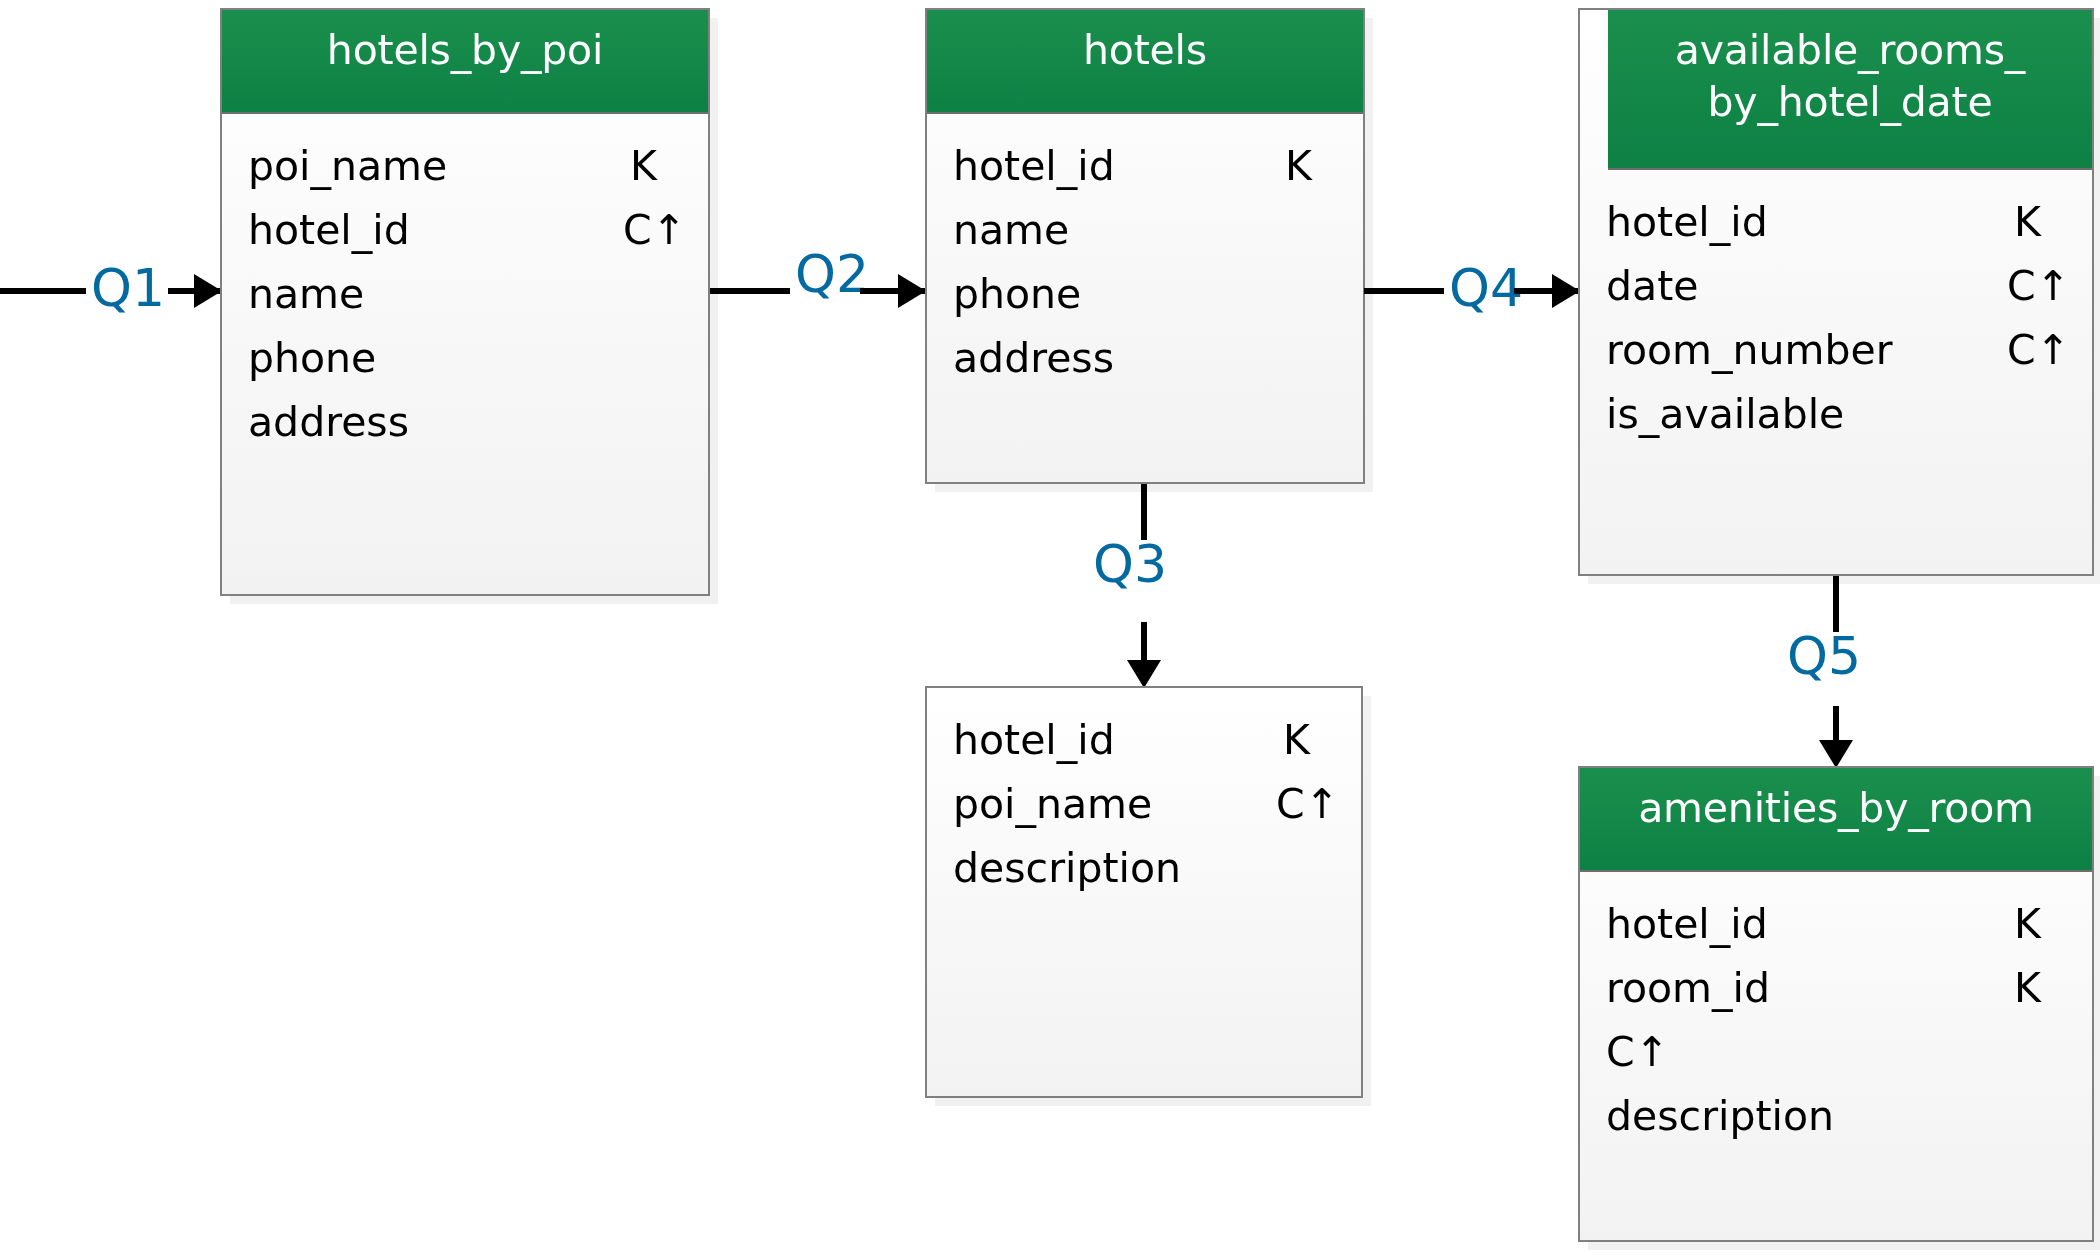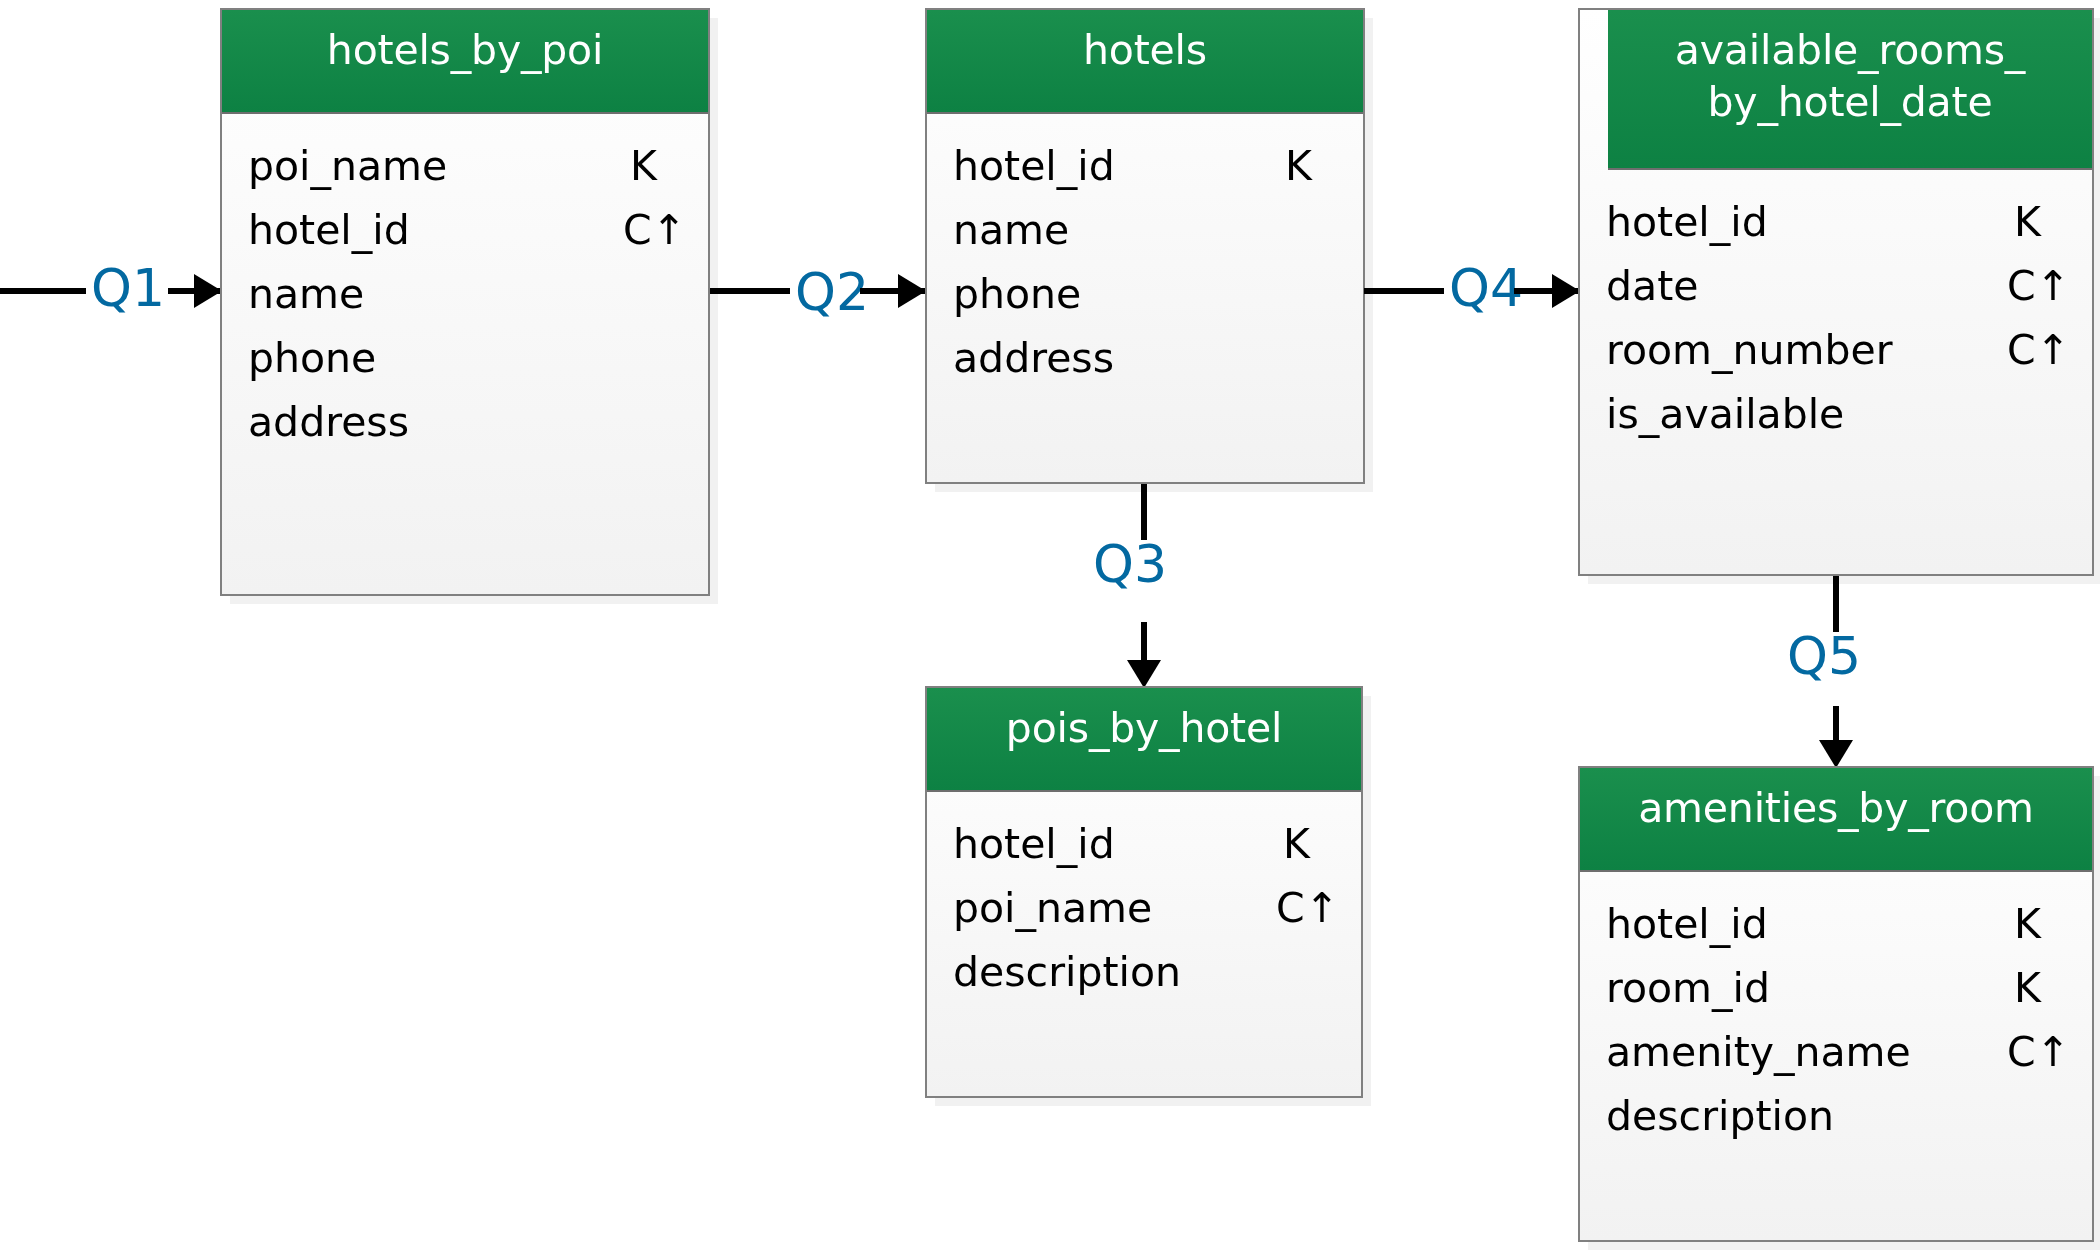--- a/index.html
+++ b/index.html
@@ -126,21 +126,21 @@
         <span class="field-key"></span>
       </div>
       <div class="field-row">
         <span class="field-name">address</span>
         <span class="field-key"></span>
       </div>
     </div>
   </div>
 
   <div class="conn-h-line" style="left:710px; top:288px; width:84px;"></div>
-  <div class="conn-label" style="left:790px; top:272px;">Q2</div>
+  <div class="conn-label" style="left:790px; top:254px;">Q2</div>
   <div class="conn-h-line" style="left:860px; top:288px; width:66px;"></div>
   <div class="arrow-right" style="left:898px; top:274px;"></div>
 
   <div class="table-box" style="left:925px; top:8px; width:440px; height:476px;">
     <div class="table-header" style="height:104px;">hotels</div>
     <div class="table-body">
       <div class="field-row">
         <span class="field-name">hotel_id</span>
         <span class="field-key">K</span>
       </div>
@@ -186,21 +186,20 @@
       </div>
     </div>
   </div>
 
   <div class="conn-v-line" style="left:1141px; top:484px; width:6px; height:56px;"></div>
   <div class="conn-label" style="left:1088px; top:544px;">Q3</div>
   <div class="conn-v-line" style="left:1141px; top:622px; width:6px; height:48px;"></div>
   <div class="arrow-down" style="left:1127px; top:660px;"></div>
 
   <div class="table-box" style="left:925px; top:686px; width:438px; height:412px;">
-    <div class="table-header" style="height:104px;">pois_by_hotel</div>
     <div class="table-body">
       <div class="field-row">
         <span class="field-name">hotel_id</span>
         <span class="field-key">K</span>
       </div>
       <div class="field-row">
         <span class="field-name">poi_name</span>
         <span class="field-key">C↑</span>
       </div>
       <div class="field-row">
@@ -220,21 +219,20 @@
     <div class="table-body">
       <div class="field-row">
         <span class="field-name">hotel_id</span>
         <span class="field-key">K</span>
       </div>
       <div class="field-row">
         <span class="field-name">room_id</span>
         <span class="field-key">K</span>
       </div>
       <div class="field-row">
-        <span class="field-name">amenity_name</span>
         <span class="field-key">C↑</span>
       </div>
       <div class="field-row">
         <span class="field-name">description</span>
         <span class="field-key"></span>
       </div>
     </div>
   </div>
 
 </div>

